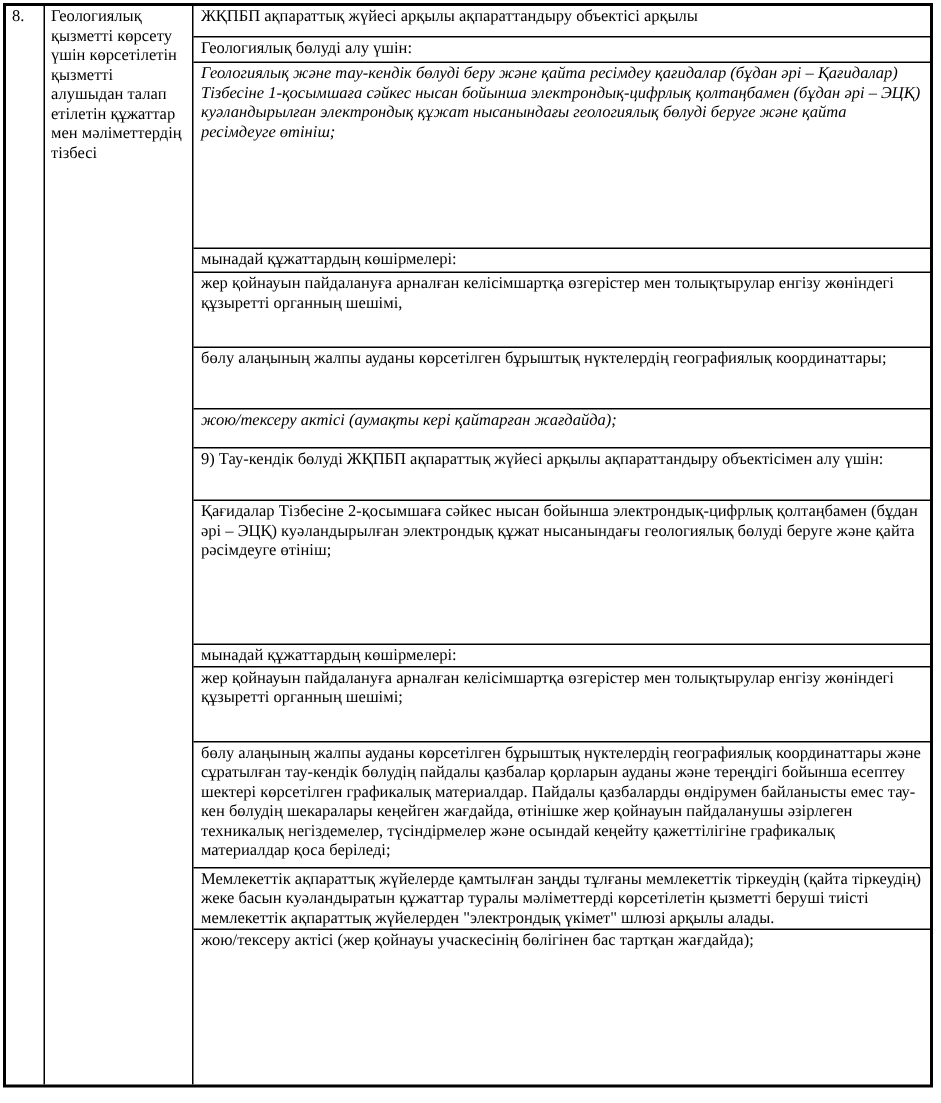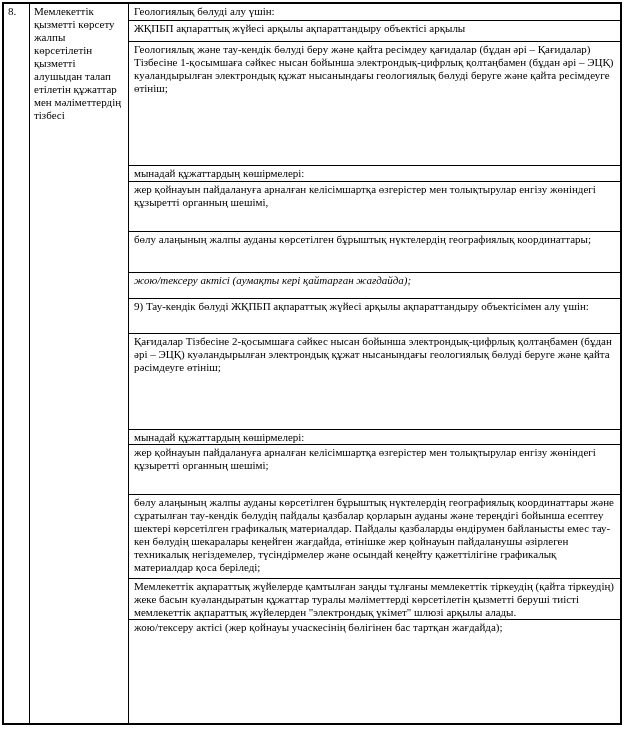--- a/index.html
+++ b/index.html
@@ -51,45 +51,45 @@
     border-bottom: 1.5px solid #000;
     padding: 1px 6px 0 5px;
     overflow: hidden;
   }
   .cell:last-child {
     border-bottom: none;
     flex: 1;
   }
   .c1  { height: 17px; }
   .c2  { height: 21px; }
-  .c3  { height: 124px; }
+  .c3  { height: 124px; font-style: italic; }
   .c4  { height: 16px; }
   .c5  { height: 50px; }
   .c6  { height: 41px; }
   .c7  { height: 26px; font-style: italic; }
   .c8  { height: 35px; }
   .c9  { height: 96px; }
   .c10 { height: 15px; }
   .c11 { height: 50px; }
   .c12 { height: 84px; }
   .c13 { height: 41px; }
 </style>
 </head>
 <body>
 
 <div class="doc-table">
   <div class="col-num">
     <span>8.</span>
   </div>
   <div class="col-label">
-    <span>Мемлекеттік қызметті көрсету жалпы көрсетілетін қызметті алушыдан талап етілетін құжаттар мен мәліметтердің тізбесі</span>
+    <span>Геологиялық қызметті көрсету үшін көрсетілетін қызметті алушыдан талап етілетін құжаттар мен мәліметтердің тізбесі</span>
   </div>
   <div class="col-content">
+    <div class="cell c2">ЖҚПБП ақпараттық жүйесі арқылы ақпараттандыру объектісі арқылы</div>
     <div class="cell c1">Геологиялық бөлуді алу үшін:</div>
-    <div class="cell c2">ЖҚПБП ақпараттық жүйесі арқылы ақпараттандыру объектісі арқылы</div>
     <div class="cell c3">Геологиялық және тау-кендік бөлуді беру және қайта ресімдеу қағидалар (бұдан әрі – Қағидалар) Тізбесіне 1-қосымшаға сәйкес нысан бойынша электрондық-цифрлық қолтаңбамен (бұдан әрі – ЭЦҚ) куәландырылған электрондық құжат нысанындағы геологиялық бөлуді беруге және қайта ресімдеуге өтініш;</div>
     <div class="cell c4">мынадай құжаттардың көшірмелері:</div>
     <div class="cell c5">жер қойнауын пайдалануға арналған келісімшартқа өзгерістер мен толықтырулар енгізу жөніндегі құзыретті органның шешімі,</div>
     <div class="cell c6">бөлу алаңының жалпы ауданы көрсетілген бұрыштық нүктелердің географиялық координаттары;</div>
     <div class="cell c7">жою/тексеру актісі (аумақты кері қайтарған жағдайда);</div>
     <div class="cell c8">9) Тау-кендік бөлуді ЖҚПБП ақпараттық жүйесі арқылы ақпараттандыру объектісімен алу үшін:</div>
     <div class="cell c9">Қағидалар Тізбесіне 2-қосымшаға сәйкес нысан бойынша электрондық-цифрлық қолтаңбамен (бұдан әрі – ЭЦҚ) куәландырылған электрондық құжат нысанындағы геологиялық бөлуді беруге және қайта рәсімдеуге өтініш;</div>
     <div class="cell c10">мынадай құжаттардың көшірмелері:</div>
     <div class="cell c11">жер қойнауын пайдалануға арналған келісімшартқа өзгерістер мен толықтырулар енгізу жөніндегі құзыретті органның шешімі;</div>
     <div class="cell c12">бөлу алаңының жалпы ауданы көрсетілген бұрыштық нүктелердің географиялық координаттары және сұратылған тау-кендік бөлудің пайдалы қазбалар қорларын ауданы және тереңдігі бойынша есептеу шектері көрсетілген графикалық материалдар. Пайдалы қазбаларды өндірумен байланысты емес тау-кен бөлудің шекаралары кеңейген жағдайда, өтінішке жер қойнауын пайдаланушы әзірлеген техникалық негіздемелер, түсіндірмелер және осындай кеңейту қажеттілігіне графикалық материалдар қоса беріледі;</div>

